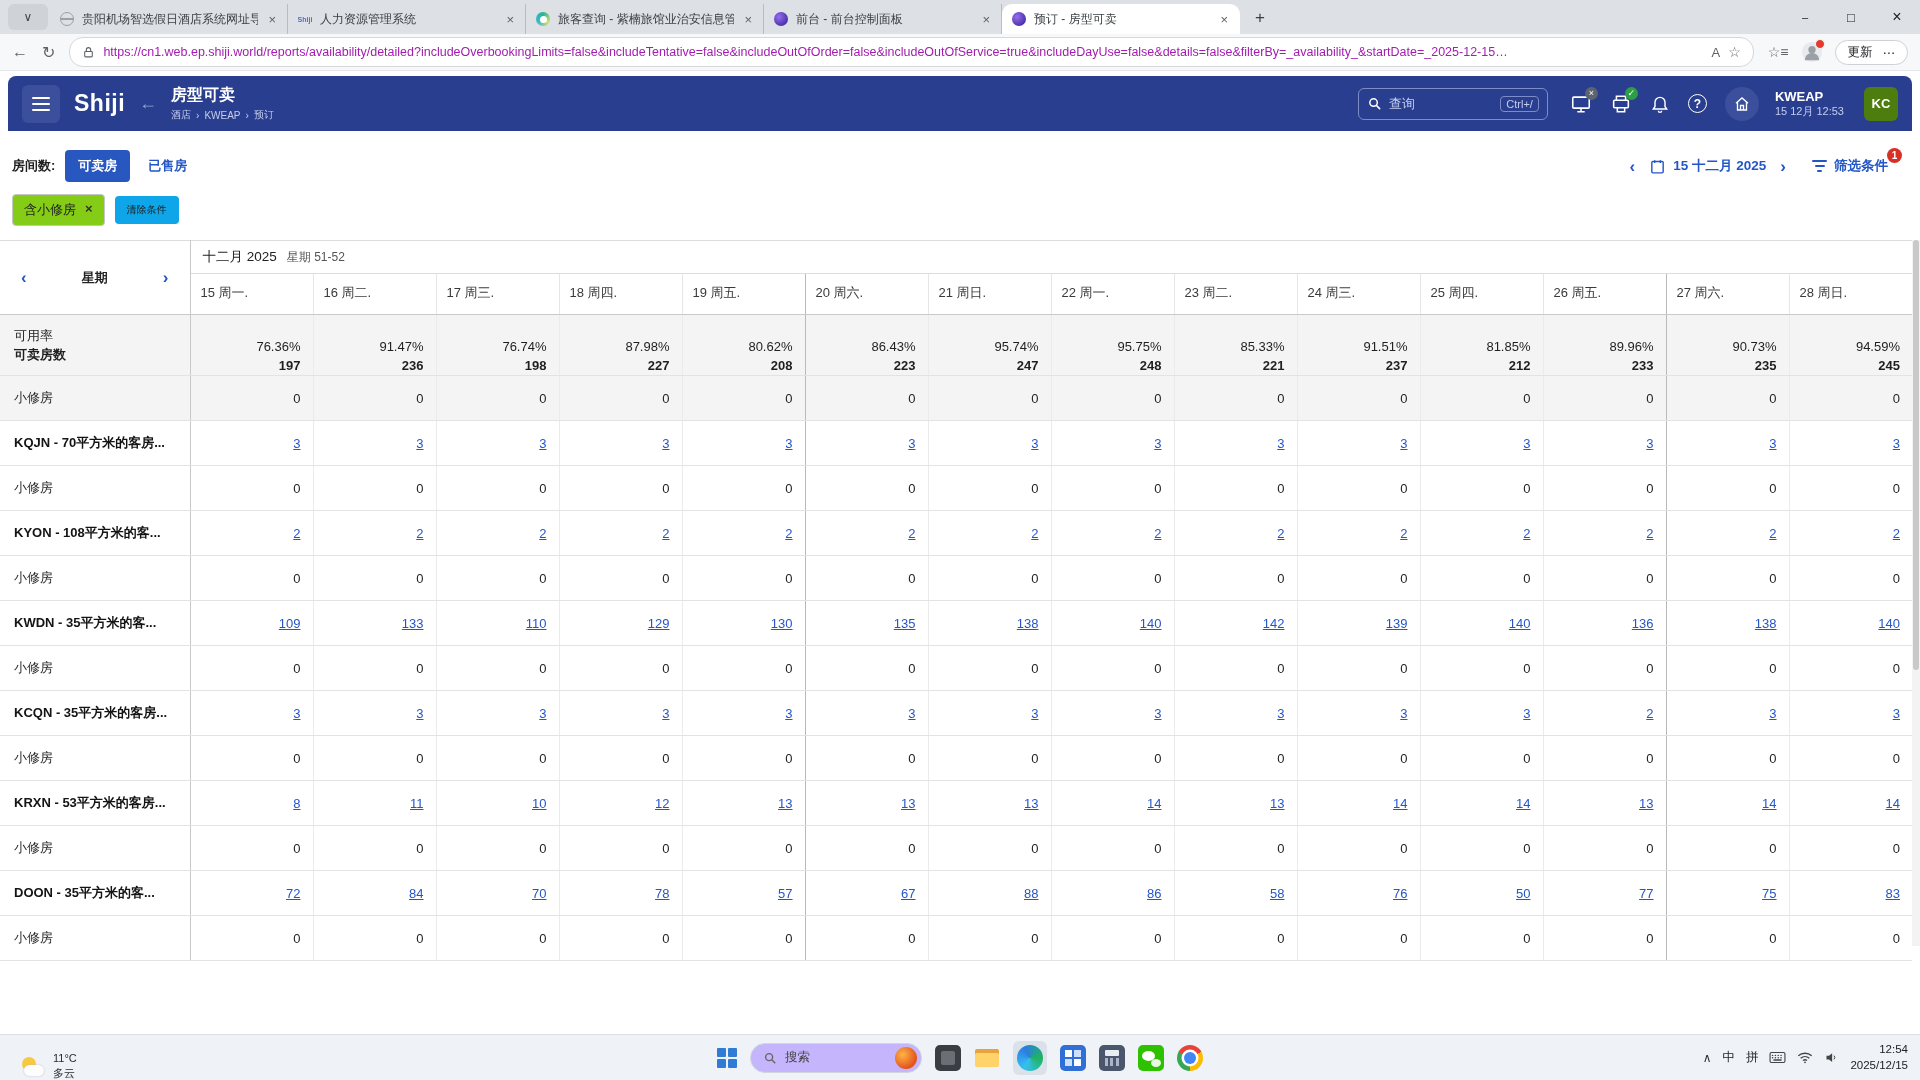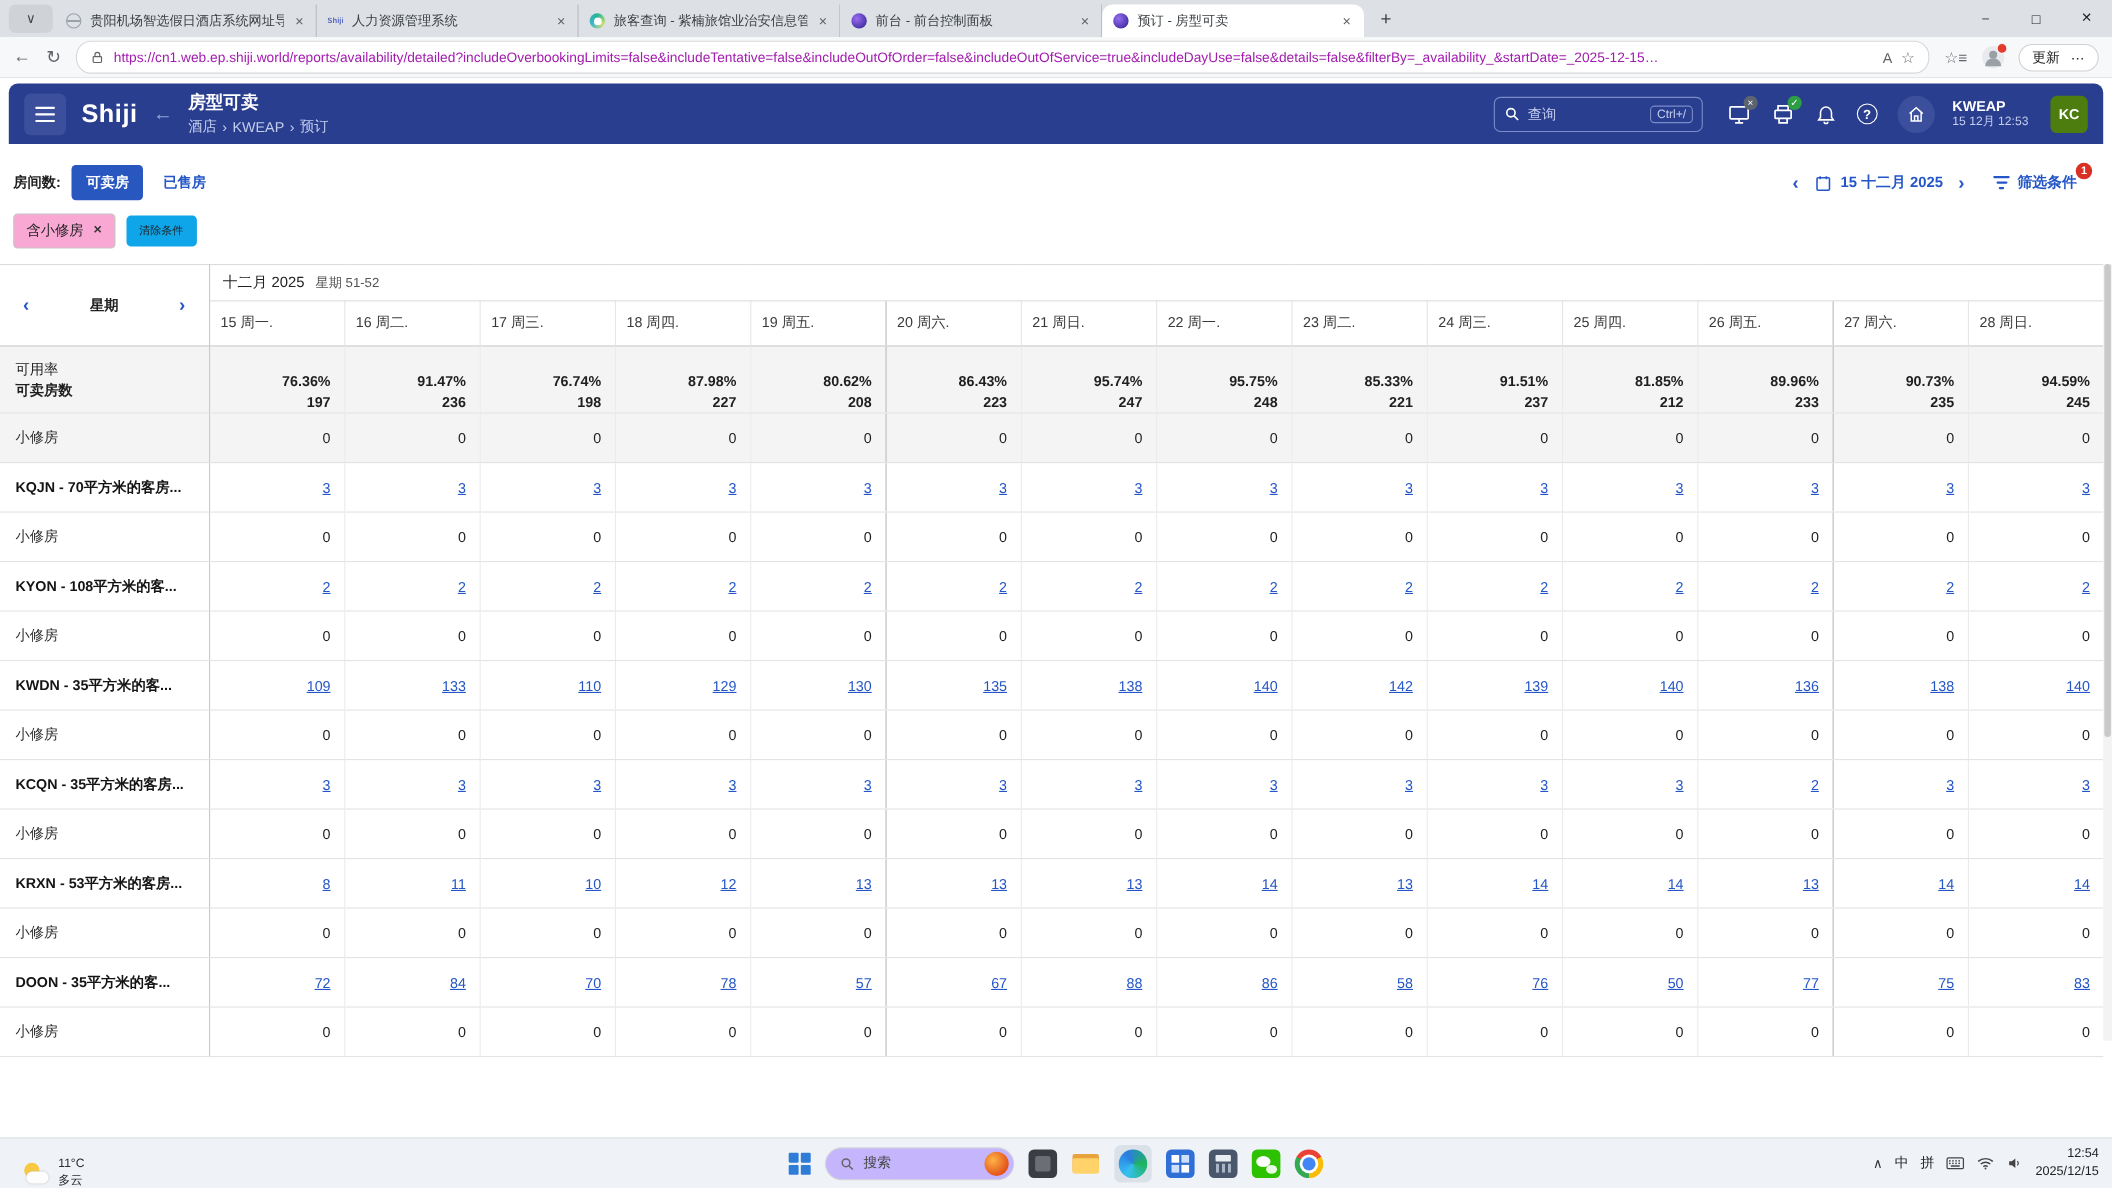--- a/index.html
+++ b/index.html
@@ -32,21 +32,21 @@
   .avatardot{position:absolute;right:-2px;top:-2px;width:8px;height:8px;border-radius:50%;background:#e33b2e;border:1.5px solid #f7f8fa;}
   .updatepill{display:flex;align-items:center;gap:10px;border:1px solid #cfd1d4;border-radius:14px;padding:3px 12px;font-size:12.5px;color:#202124;cursor:pointer;background:#fff;}
   
   .appheader{position:absolute;top:76px;left:8px;right:8px;height:55px;background:#2a3e8f;border-radius:8px 8px 0 0;display:flex;align-items:center;padding:0 14px;gap:14px;box-sizing:border-box;color:#fff;}
   .hamb{width:38px;height:38px;border-radius:6px;background:#3b4f9d;display:flex;flex-direction:column;justify-content:center;align-items:center;gap:4px;cursor:pointer;flex:none;}
   .hamb i{display:block;width:18px;height:2px;background:#fff;border-radius:1px;}
   .brand{font-size:23px;font-weight:bold;letter-spacing:.5px;flex:none;}
   .backarrow{font-size:18px;color:#93a3d8;cursor:pointer;flex:none;}
   .titleblock{display:flex;flex-direction:column;gap:2px;}
   .apptitle{font-size:16px;font-weight:bold;}
-  .crumbs{font-size:13px;color:#c3cdee;display:flex;gap:5px;align-items:center;}
+  .crumbs{font-size:10px;color:#c3cdee;display:flex;gap:5px;align-items:center;}
   .crumb{cursor:pointer;}
   .hsearch{margin-left:auto;width:190px;height:32px;border:1px solid #7b8cc9;border-radius:6px;display:flex;align-items:center;padding:0 8px;gap:7px;box-sizing:border-box;cursor:text;}
   .hsearch .ph{font-size:13px;color:#c3cdee;flex:1;}
   .kbd{border:1px solid #7b8cc9;border-radius:4px;font-size:11px;color:#c3cdee;padding:1px 5px;}
   .hicons{display:flex;align-items:center;gap:18px;margin-left:8px;}
   .hico{position:relative;cursor:pointer;display:flex;}
   .badge{position:absolute;right:-6px;top:-6px;width:13px;height:13px;border-radius:50%;display:flex;align-items:center;justify-content:center;font-size:9px;color:#fff;}
   .badge.gray{background:#5c6470;} .badge.green{background:#2e9e44;}
   .qcircle{width:19px;height:19px;border:1.6px solid #fff;border-radius:50%;display:flex;align-items:center;justify-content:center;font-size:12px;font-weight:bold;color:#fff;box-sizing:border-box;}
   .homecircle{width:34px;height:34px;border-radius:50%;background:#3b4f9d;display:flex;align-items:center;justify-content:center;}
@@ -61,37 +61,37 @@
   .pill-text{color:#2456c7;font-size:13px;font-weight:bold;padding:7px 8px;cursor:pointer;}
   .fr-right{margin-left:auto;display:flex;align-items:center;gap:14px;}
   .chev{color:#2456c7;font-size:17px;font-weight:bold;cursor:pointer;line-height:1;}
   .datebtn{display:flex;align-items:center;gap:7px;color:#2456c7;font-size:13.5px;font-weight:bold;cursor:pointer;}
   .filterbtn{display:flex;align-items:center;gap:7px;color:#2456c7;font-size:13.5px;font-weight:bold;cursor:pointer;position:relative;padding-right:6px;}
   .funnel{display:flex;flex-direction:column;gap:3px;align-items:center;}
   .funnel i{display:block;height:2px;background:#2456c7;border-radius:1px;}
   .funnel i:nth-child(1){width:15px;} .funnel i:nth-child(2){width:10px;} .funnel i:nth-child(3){width:5px;}
   .redbadge{position:absolute;top:-9px;right:-8px;width:15px;height:15px;border-radius:50%;background:#d93025;color:#fff;font-size:10px;font-weight:bold;display:flex;align-items:center;justify-content:center;}
   .filterrow2{position:absolute;top:194px;left:12px;display:flex;align-items:center;gap:10px;}
-  .chip{display:flex;gap:9px;border:1px solid #c6c6c6;border-radius:4px;padding:6px 11px;font-size:13px;color:#1f1f1f;background:#f9a8d4;}
+  .chip{display:flex;gap:9px;border:1px solid #c6c6c6;border-radius:4px;padding:6px 11px;font-size:13px;color:#1f1f1f;background:#84cc16;}
   .chipx{font-weight:bold;font-size:13px;color:#333;cursor:pointer;}
   .clearbtn{background:#0ea5e9;border-radius:4px;padding:7px 12px;font-size:10px;color:#1f1f1f;cursor:pointer;}
   
   .tablewrap{position:absolute;top:240px;left:0;}
   table{border-collapse:collapse;table-layout:fixed;width:1912px;border-top:1px solid #ddd;}
   th,td{box-sizing:border-box;}
   th.corner{width:190px;border-right:1px solid #c9c9c9;border-bottom:1px solid #c9c9c9;background:#fff;vertical-align:middle;}
   .cornerin{display:flex;align-items:center;justify-content:space-between;padding:0 20px;font-size:13px;color:#222;}
   th.month{text-align:left;padding:7px 12px;font-size:13.5px;font-weight:400;color:#222;border-bottom:1px solid #ddd;}
   th.month .weeks{font-size:12px;color:#555;margin-left:10px;}
   th.datecol{text-align:left;font-weight:400;font-size:13px;color:#3a3a3a;padding:10px 10px 12px;border-left:1px solid #e6e6e6;border-bottom:1px solid #c9c9c9;}
   td{border-left:1px solid #ebebeb;border-bottom:1px solid #e3e3e3;text-align:right;padding:0 12px;font-size:13px;color:#1f1f1f;height:45px;}
   td.labelcell{text-align:left;border-left:none;border-right:1px solid #c9c9c9;padding-left:14px;}
   tr.gray{background:#f4f4f5;}
   tr.avail td{height:55px;}
-  .pct{line-height:19px;font-weight:700;margin-top:22px;}
+  .pct{line-height:19px;font-weight:400;margin-top:22px;}
   .cnt{line-height:19px;font-weight:bold;}
   .al1{line-height:19px;} .al2{line-height:19px;font-weight:bold;}
   .roomlabel{font-weight:bold;color:#141414;}
   .minorlabel{padding-left:14px;color:#2b2b2b;}
   .linkval{color:#2456c7;text-decoration:underline;cursor:pointer;}
   .wk{border-left-color:#b9b9b9 !important;}
   .vscroll{position:absolute;top:240px;right:0;width:8px;height:706px;background:#f3f3f3;}
   .vthumb{position:absolute;top:0;left:1px;width:6px;height:430px;border-radius:3px;background:#c9c9c9;}
   
   .taskbar{position:absolute;left:0;right:0;bottom:0;height:45px;background:#eff3f8;border-top:1px solid #dcdfe3;}

